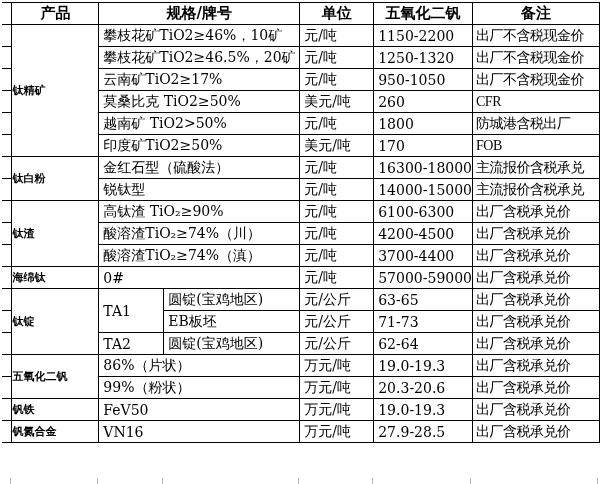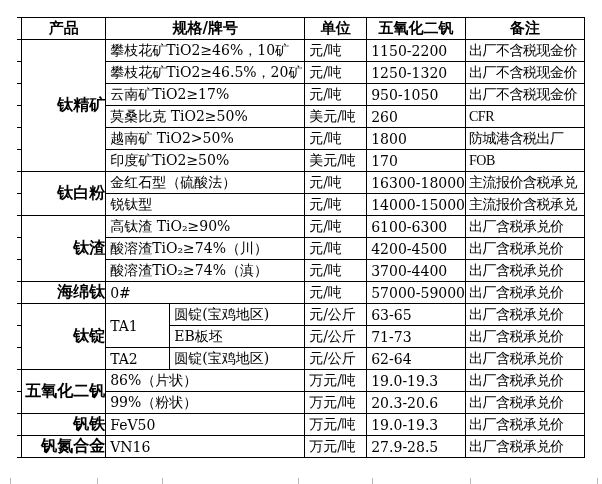--- a/index.html
+++ b/index.html
@@ -3,37 +3,37 @@
 <meta charset="utf-8">
 <style>
   html,body { margin:0; padding:0; }
   body {
     width:602px; height:484px; background:#ffffff; overflow:hidden;
     font-family:"DejaVu Sans","Liberation Sans",sans-serif;
     position:relative;
   }
   table.price-table {
     border-collapse:collapse; table-layout:fixed;
-    margin:17px; border-spacing:0;
+    margin:2px; border-spacing:0;
   }
   td,th {
     border:1px solid #000000;
     height:22px; padding:0;
     overflow:hidden; white-space:nowrap;
     color:#000000; vertical-align:middle;
     box-sizing:border-box;
   }
   td.stub { border-left:none; }
   th.colhead {
     font-family:"DejaVu Sans","Liberation Sans",sans-serif;
     font-weight:bold; font-size:15px; text-align:center;
   }
   td.product {
     font-family:"DejaVu Sans","Liberation Sans",sans-serif;
-    font-weight:bold; font-size:16px; text-align:right;
+    font-weight:bold; font-size:11px; text-align:left;
   }
   td.cell {
     font-family:"DejaVu Serif","Liberation Serif",serif;
     font-size:14px; text-align:left; padding-left:4px;
   }
   td.note { padding-left:3px; letter-spacing:-0.5px;font-family:Liberation Serif, serif; }
   .gridstubs { position:absolute; left:0; top:478px; width:602px; height:6px; }
   .gridstubs span { position:absolute; top:0; width:1px; height:6px; background:#b8b8b8; }
 </style>
 </head>

